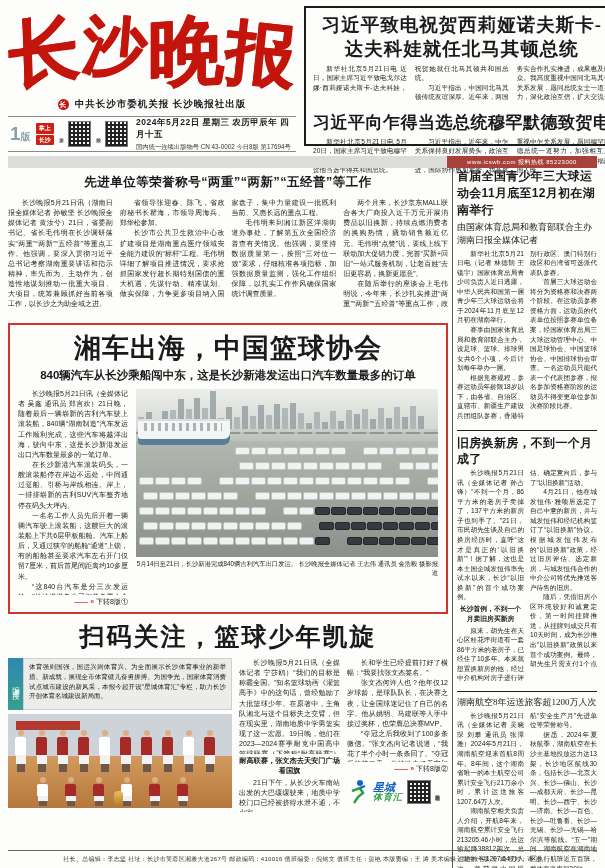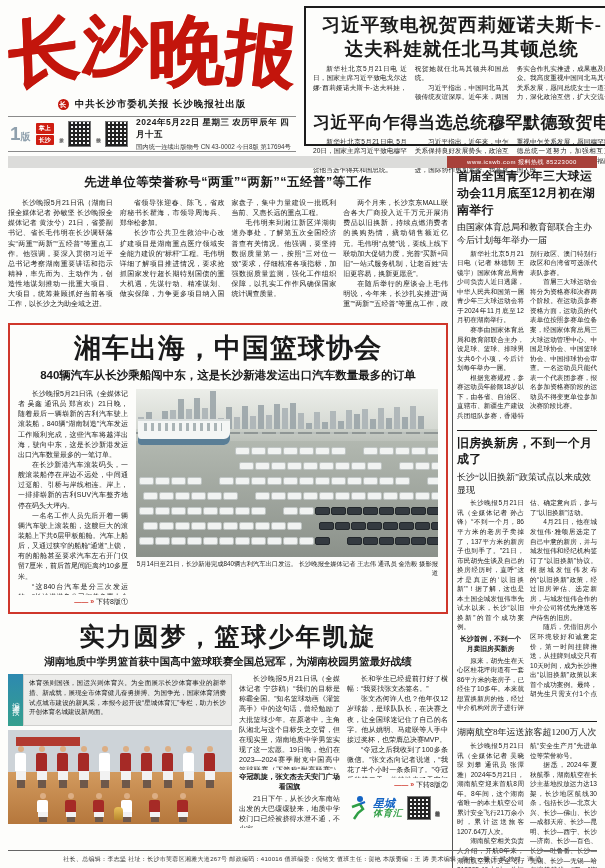--- a/index.html
+++ b/index.html
@@ -375,22 +375,21 @@
                   <div class="car dark" style="left: 291px; top: 96px;"></div>
                 </div>
               <div class="ship"></div>
             </div>
             <div class="fcap">5月14日至21日，长沙新港完成840辆吉利汽车出口发运。  长沙晚报全媒体记者 王志伟 通讯员 金浩毅 摄影报道</div>
           </div>
         </div>
       </div>
 
       <div>
-        <div class="bktitle">实力圆梦，篮球少年凯旋</div>
-        <div class="bksub">湖南地质中学男篮首获中国高中篮球联赛全国总冠军，为湖南校园男篮最好战绩</div>
+        <div class="bktitle">扫码关注，篮球少年凯旋</div>
         <div class="bkcontent">
           <div class="bkleft">
             <div class="edrow">
               <div class="edtag">编者按</div>
               <div class="edbox">体育强则国强，国运兴则体育兴。为全面展示长沙体育事业的新举措、新成就，展现全市体育健儿奋勇拼搏、为国争光，国家体育消费试点城市建设的新风采，本报今起开设“星城体育汇”专栏，助力长沙开创体育名城建设新局面。</div>
             </div>
             <div class="bphoto">
               <div class="banner"></div>
               <div></div>
             <div style="position: absolute; left: 6px; bottom: 34px; width: 13px; height: 44px;">
@@ -490,21 +489,21 @@
       <div style="width:8px;height:5.04px;background:#6e584a;margin:0 auto"></div>
                 </div>
                 <div style="position: absolute; left: 106px; bottom: 4px; width: 9px; height: 13px; background: linear-gradient(rgb(232, 192, 90), rgb(185, 136, 45)); border-radius: 4px 4px 1px 1px;"></div>
               </div>
 
           </div>
           <div class="bkcol">
             <div class="para colA-1">
                 <p>长沙晚报5月21日讯（全媒体记者 宁莎鸥）“我们的目标是称霸全国。”知名篮球动画《灌篮高手》中的这句话，曾经勉励了大批篮球少年。在原著中，主角队湘北与这个目标失之交臂，但在现实里，湖南地质中学男篮实现了这一宏愿。19日晚，他们在2023—2024赛季耐克中国高中篮球联赛（下简称“耐高联赛”）全国总决赛中夺冠。21日，球队回长，受到了全校师生的热烈欢迎。</p>
               </div>
-            <div class="bsubhead">夺冠凯旋，张文杰去天安门广场看国旗</div>
+            <div class="bsubhead">耐高联赛，张文杰去天安门广场看国旗</div>
             <div class="para colA-2">
                 <p>21日下午，从长沙火车南站出发的大巴缓缓驶来，地质中学校门口已经被挤得水泄不通，不少家</p>
               </div>
           </div>
           <div class="bkcol">
             <div class="para colB-1">
                 <p>长和学生已经提前打好了横幅：“我要找张文杰签名。”</p>
                 <p>张文杰何许人也？他年仅12岁球龄，是球队队长，在决赛之夜，让全国球迷记住了自己的名字。他从姚明、马建联等人手中接过奖杯，也荣膺总决赛MVP。</p>
                 <p>“夺冠之后我收到了100多条微信。”张文杰向记者说道，“我花了半个小时一条条回了。”夺冠后的第二天，他特地去了天安门广场观看升旗仪式。“其实来北京也有两次了，因为一直有比赛任务，所以那次没去天安门广场。这次拿到冠军再去，感觉特别轻松，心情很棒。”</p>
               </div>
@@ -523,32 +522,31 @@
               <div class="sqrlab">扫码关注 星城体育汇</div>
             </div>
           </div>
         </div>
       </div>
     </div>
 
     <div class="mright">
       <div class="ra1">
         <div class="ra-title">首届全国青少年三大球运动会11月底至12月初在湖南举行</div>
-        <div class="ra-sub">由国家体育总局和教育部联合主办 今后计划每年举办一届</div>
+        <div class="ra-sub">由国家体育总局和教育部联合主办 湖南日报全媒体记者</div>
         <div class="ra-body para">
             <p>新华社北京5月21日电（记者 林德韧 王镜宇）国家体育总局青少司负责人近日透露，中华人民共和国第一届青少年三大球运动会将于2024年11月底至12月初在湖南举行。</p>
             <p>赛事由国家体育总局和教育部联合主办，设足球、篮球、排球男女共6个小项，今后计划每年举办一届。</p>
             <p>根据竞赛规程，参赛运动员年龄限18岁以下，由各省、自治区、直辖市、新疆生产建设兵团组队参赛，香港特别行政区、澳门特别行政区和台湾省可选派代表队参赛。</p>
             <p>首届三大球运动会将分为资格赛和决赛两个阶段。在运动员参赛资格方面，运动员的代表单位按照参赛单位备案，经国家体育总局三大球运动管理中心、中国足球协会、中国篮球协会、中国排球协会审查。一名运动员只能代表一个代表团参赛，报名参加资格赛阶段的运动员不得变更单位参加决赛阶段比赛。</p>
           </div>
       </div>
       <div class="rdiv"></div>
       <div class="ra2">
         <div class="ra-title">旧房换新房，不到一个月成了</div>
-        <div class="ra-sub">长沙“以旧换新”政策试点以来成效显现</div>
         <div class="ra-body">
           <div class="para">
               <p>长沙晚报5月21日讯（全媒体记者 孙占锋）“不到一个月，86平方米的老房子卖掉了，137平方米的新房子也到手了。”21日，市民胡先生谈及自己的换房经历时，直呼“这才是真正的‘以旧换新’”！据了解，这也是本土国企城发恒伟率先试水以来，长沙“以旧换新”的首个成功案例。</p>
             </div>
           <div class="rsubhead">长沙首例，不到一个月卖旧房买新房</div>
           <div class="para">
               <p>原来，胡先生在天心区桂花坪街道有一套86平方米的老房子，已经住了10多年。本来就想置换新房的他，经过中介机构对房子进行评估、确定意向后，参与了“以旧换新”活动。</p>
               <p>4月21日，他在城发恒伟·雅颂居选定了自己中意的新房，并与城发恒伟和经纪机构签订了“以旧换新”协议。根据城发恒伟发布的“以旧换新”政策，经过旧房评估、选定新房，与城发恒伟合作的中介公司将优先推送客户待售的旧房。</p>
               <p>随后，凭借旧房小区环境较好和诚意定价，第一时间挂牌推送，从挂牌到成交只有10天时间，成为长沙推出“以旧换新”政策以来首个成功案例。最终，胡先生只需支付1个点的佣金，剩余佣金由开发商补齐。</p>
             </div>

